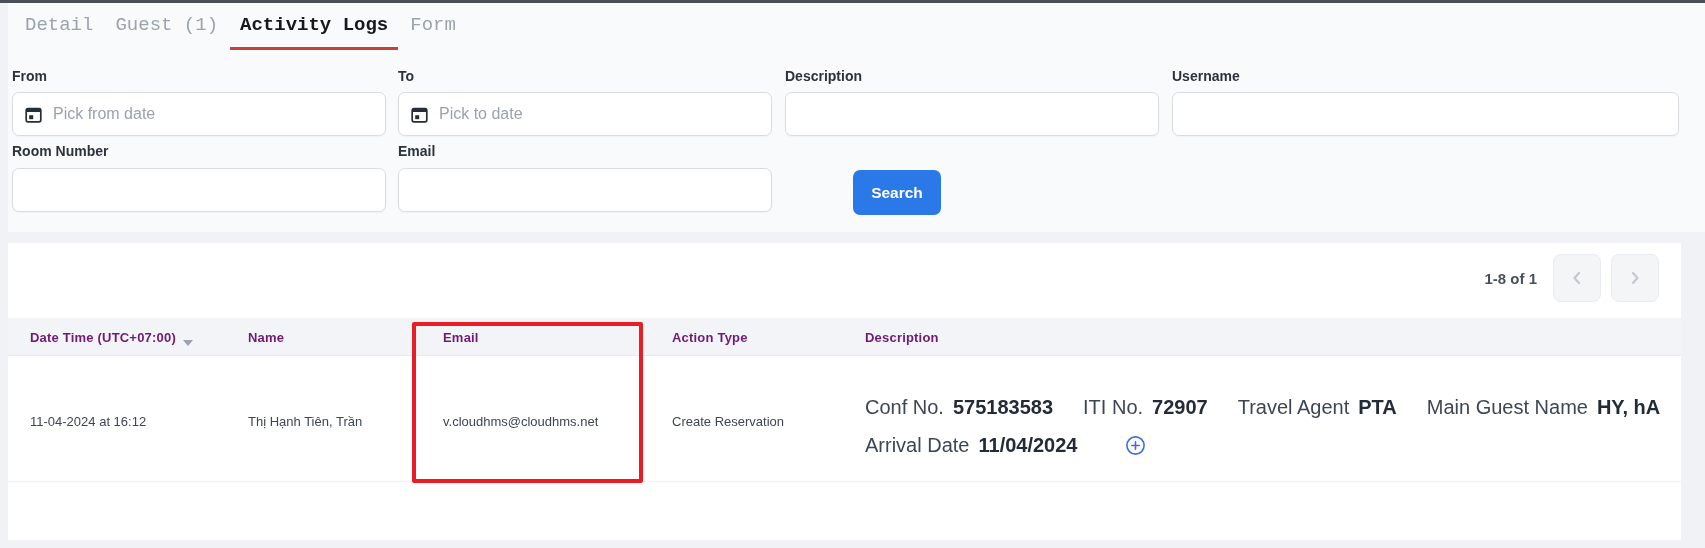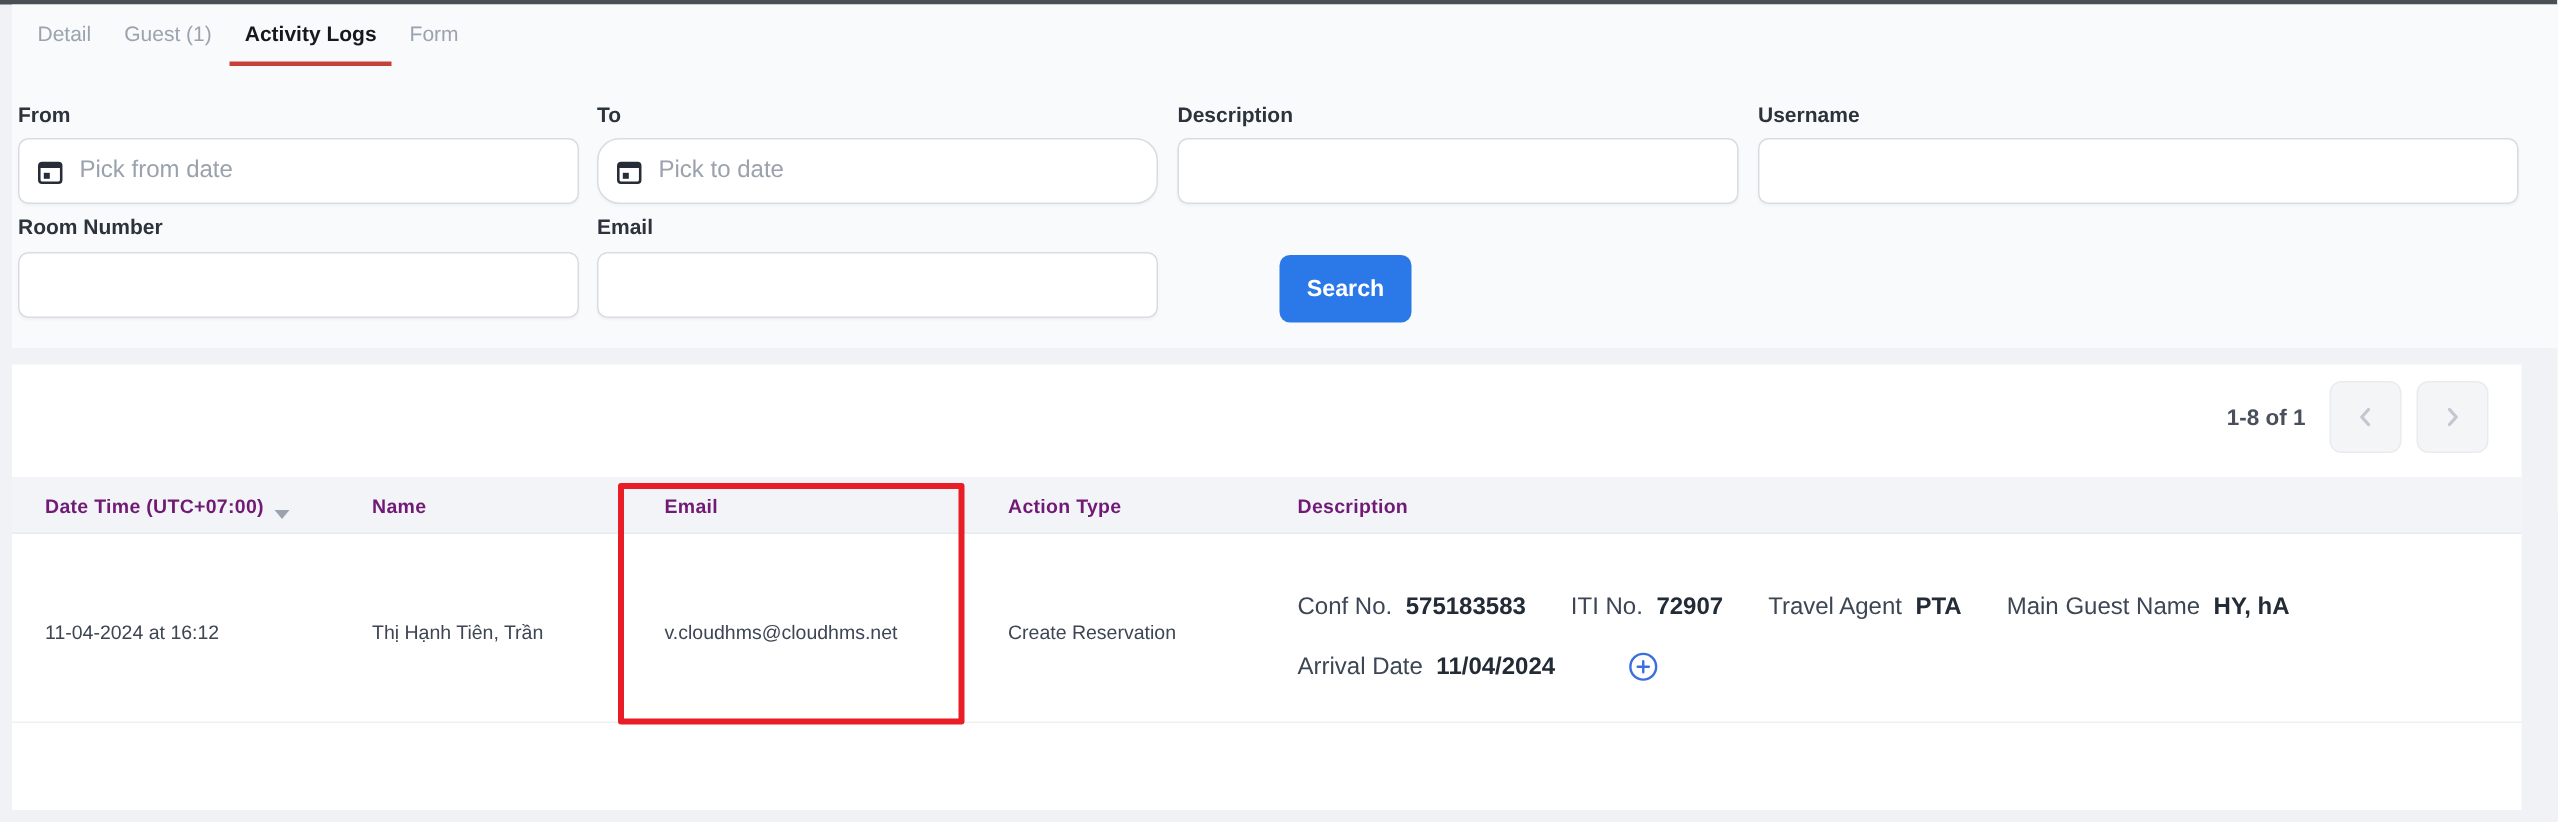--- a/index.html
+++ b/index.html
@@ -5,21 +5,21 @@
   * { box-sizing: border-box; }
   body { margin: 0; background: #f0f2f5; font-family: "Liberation Sans", sans-serif; }
   .page { position: relative; width: 1705px; height: 548px; background: #f0f2f5; overflow: hidden; }
 
   .top-strip { position: absolute; left: 0; top: 0; width: 100%; height: 3px; background: #4a4e55; }
   .top-section { position: absolute; left: 8px; top: 3px; right: 0; height: 229px; background: #f9fafb; }
   .results-card { position: absolute; left: 8px; top: 243px; width: 1673px; height: 297px; background: #ffffff; }
 
   
   .tabs { position: absolute; left: 15px; top: 14px; display: flex; gap: 2px; z-index: 2; }
-  .tab { padding: 0 10px 11px 10px; font-size: 14px; color: #9aa3ae; cursor: pointer; white-space: nowrap; border-bottom: 3px solid transparent; }
+  .tab { padding: 0 10px 11px 10px; font-size: 19px; color: #9aa3ae; cursor: pointer; white-space: nowrap; border-bottom: 3px solid transparent; font-family: Liberation Mono, monospace; }
   .tab.active { color: #15181c; font-weight: 700; border-bottom: 3px solid #c5423a; }
 
   
   .f-label { position: absolute; font-size: 14px; font-weight: 700; color: #2c333d; z-index: 2; }
   .input-box { position: absolute; height: 44px; background: #fff; border: 1px solid #d9dde2; border-radius: 7px;
                display: flex; align-items: center; padding: 0 12px; z-index: 2; box-shadow: 0 1px 2px rgba(16,24,40,.04); }
   .input-box input { border: none; outline: none; flex: 1; min-width: 0; font-size: 16px; color: #be185d;
                      background: transparent; font-family: inherit; }
   .input-box input::placeholder { color: #9aa2ad; }
   .cal-icon { margin-right: 9px; flex: none; display: flex; }
@@ -36,21 +36,21 @@
   .pg-btn.prev { left: 1553px; } .pg-btn.next { left: 1611px; }
 
   
   .thead { position: absolute; left: 8px; top: 318px; width: 1673px; height: 38px; background: #f2f4f7;
            border-bottom: 1px solid #e8ebee; z-index: 1; }
   .th { position: absolute; top: 330px; font-size: 13px; font-weight: 700; color: #701a75; letter-spacing: .2px; z-index: 2; }
   .sort-caret { display: inline-block; width: 0; height: 0; border-left: 5px solid transparent;
                 border-right: 5px solid transparent; border-top: 6px solid #9aa3ae; margin-left: 7px;
                 transform: translateY(4px); }
   .td { position: absolute; top: 414px; font-size: 13px; color: #3d4654; z-index: 2; }
-  .desc-line { position: absolute; display: flex; align-items: center; gap: 30px; font-size: 16px; color: #3d4654; z-index: 2; }
+  .desc-line { position: absolute; display: flex; align-items: center; gap: 30px; font-size: 20px; color: #3d4654; z-index: 2; }
   .desc-line1 { left: 865px; top: 396px; }
   .desc-line2 { left: 865px; top: 434px; gap: 48px; }
   .kv { display: flex; gap: 9px; white-space: nowrap; }
   .kv b { color: #232b36; font-weight: 700; }
   .plus-btn { display: flex; cursor: pointer; background: none; border: none; padding: 0; }
   .row-divider { position: absolute; left: 8px; top: 481px; width: 1673px; height: 1px; background: #edeff2; }
 
   
   .annotation-box { position: absolute; left: 412px; top: 322px; width: 231px; height: 161px;
                     border: 4px solid #e81d25; border-radius: 2px; z-index: 10; pointer-events: none; }
@@ -80,21 +80,21 @@
   <div class="input-box" style="left:12px; top:92px; width:374px;">
     <span class="cal-icon">
       <svg width="17" height="17" viewBox="0 0 17 17">
           <rect x="1.2" y="2.6" width="14.6" height="13.2" rx="1.8" fill="none" stroke="#262d36" stroke-width="1.7"></rect>
           <rect x="1.2" y="2.6" width="14.6" height="3.4" fill="#262d36"></rect>
           <rect x="4.2" y="9.2" width="4" height="4" fill="#262d36"></rect>
         </svg>
     </span>
     <input type="text" placeholder="Pick from date" style="">
   </div>
-  <div class="input-box" style="left:398px; top:92px; width:374px;border-radius:15px;">
+  <div class="input-box" style="left:398px; top:92px; width:374px;">
     <span class="cal-icon">
       <svg width="17" height="17" viewBox="0 0 17 17">
           <rect x="1.2" y="2.6" width="14.6" height="13.2" rx="1.8" fill="none" stroke="#262d36" stroke-width="1.7"></rect>
           <rect x="1.2" y="2.6" width="14.6" height="3.4" fill="#262d36"></rect>
           <rect x="4.2" y="9.2" width="4" height="4" fill="#262d36"></rect>
         </svg>
     </span>
     <input type="text" placeholder="Pick to date" style="">
   </div>
   <div class="input-box" style="left:785px; top:92px; width:374px;">

